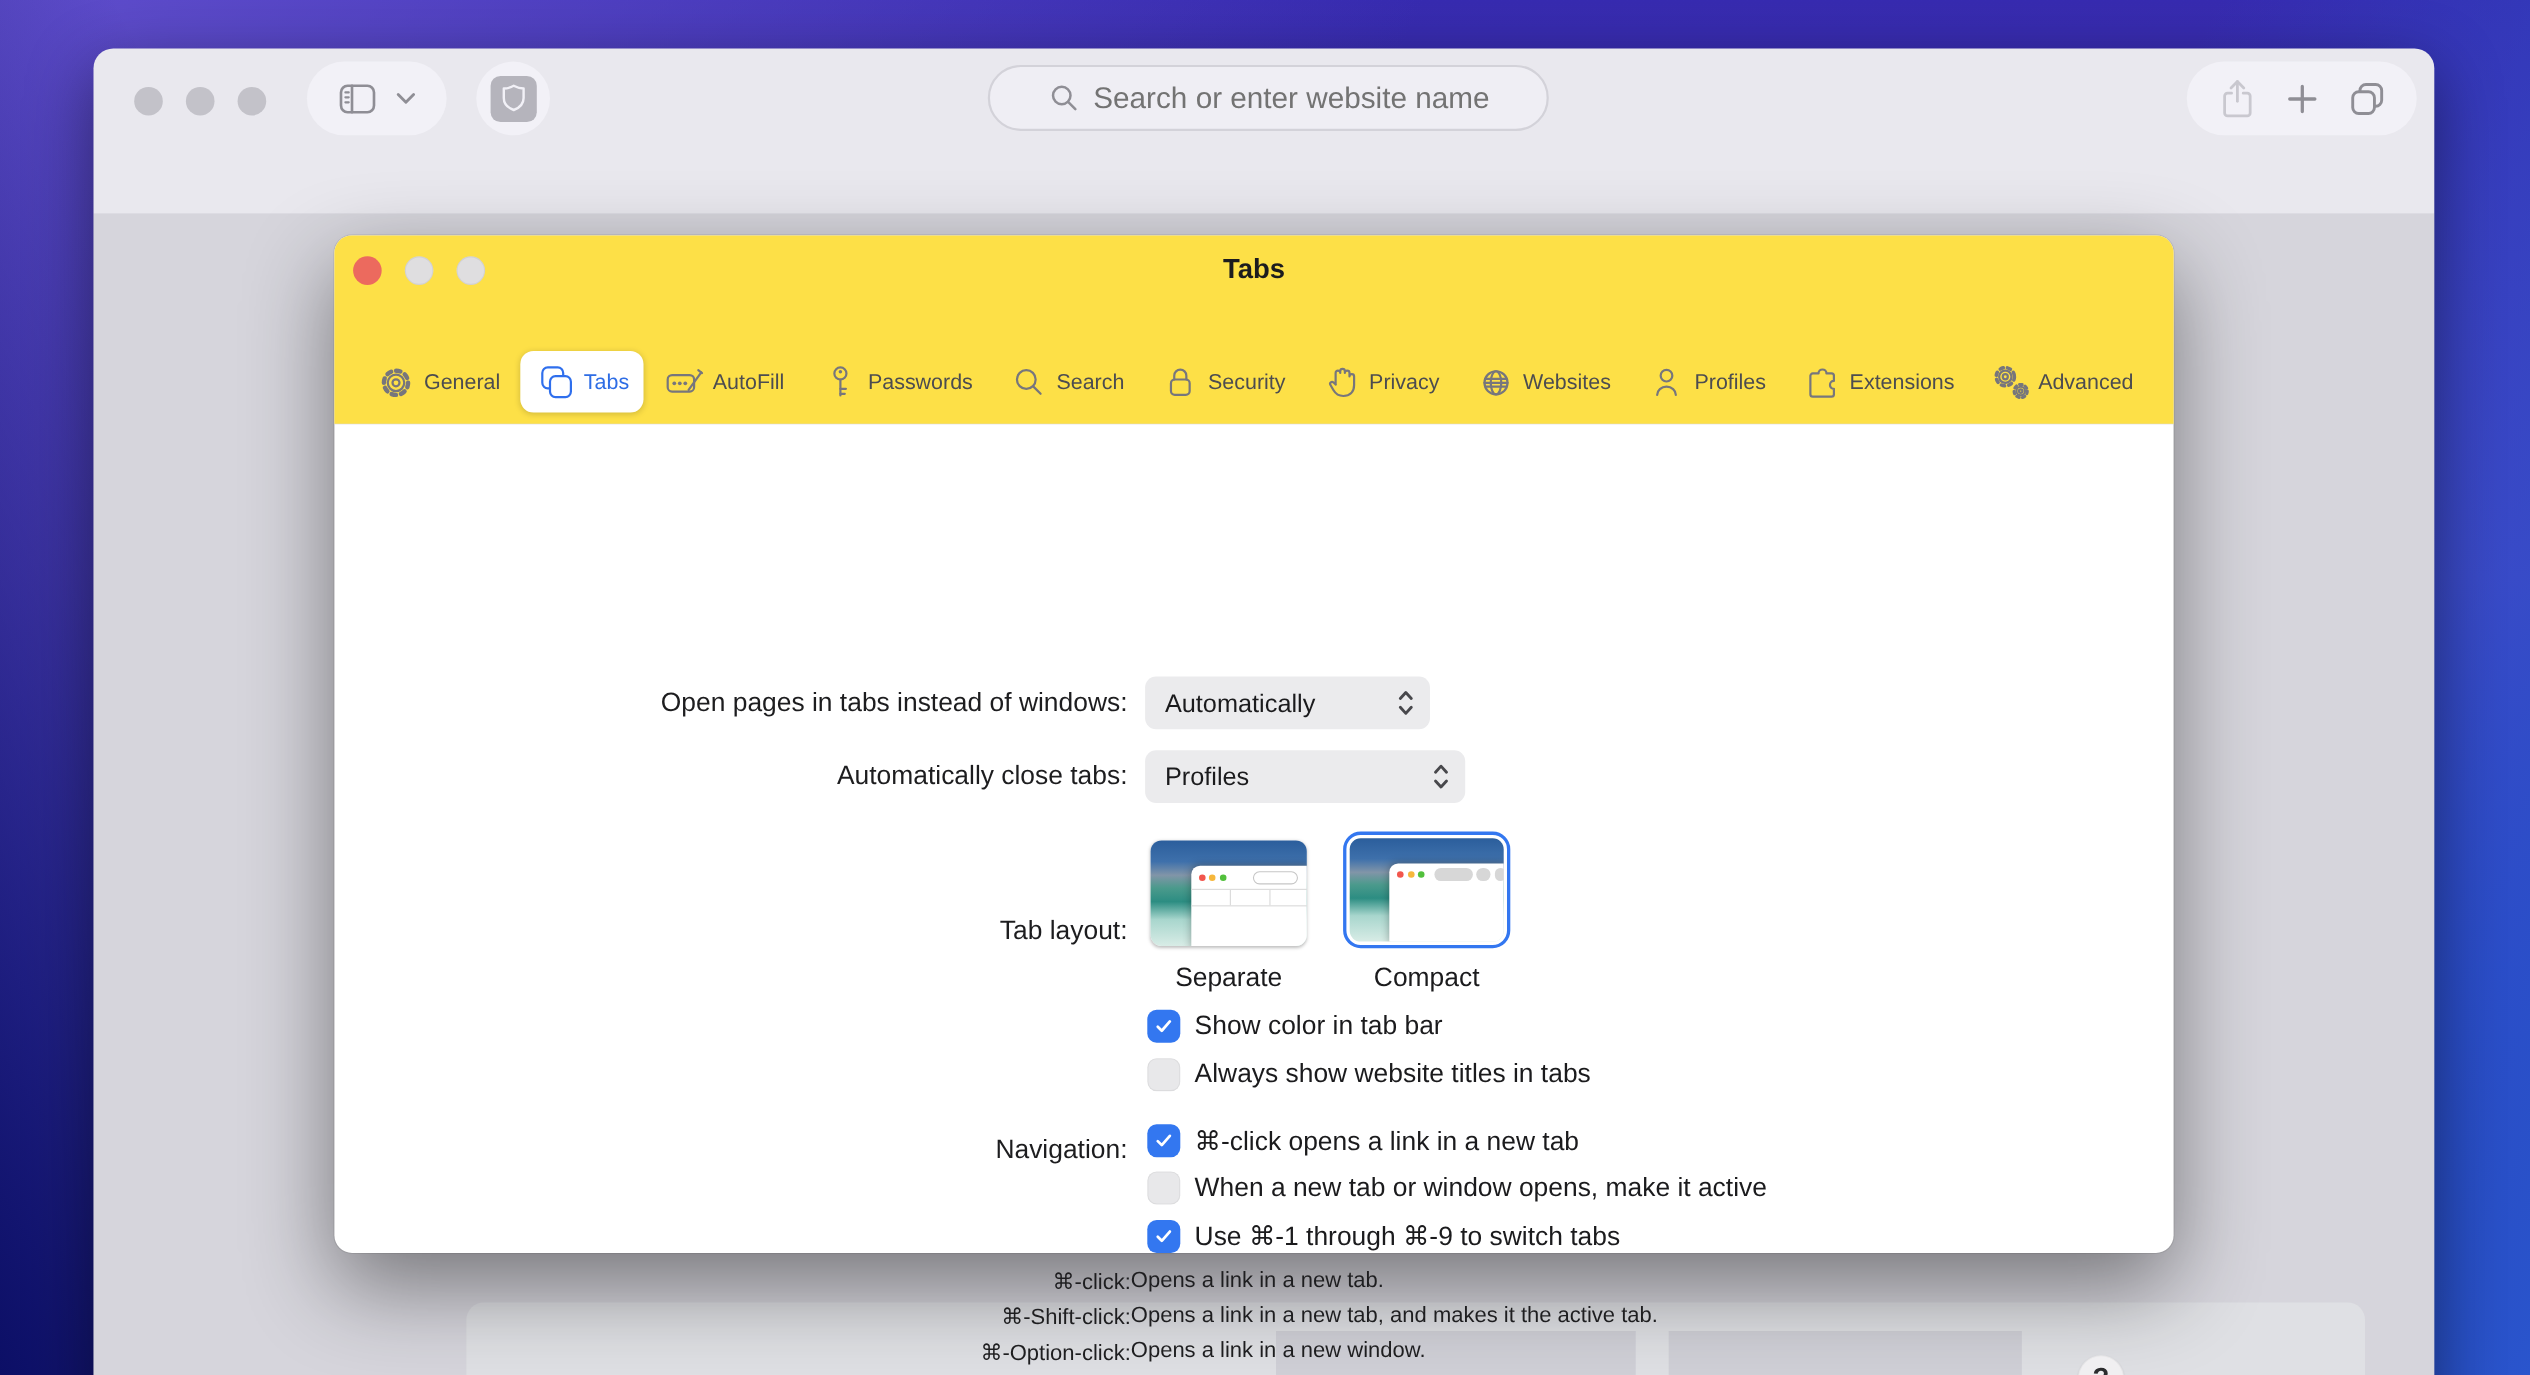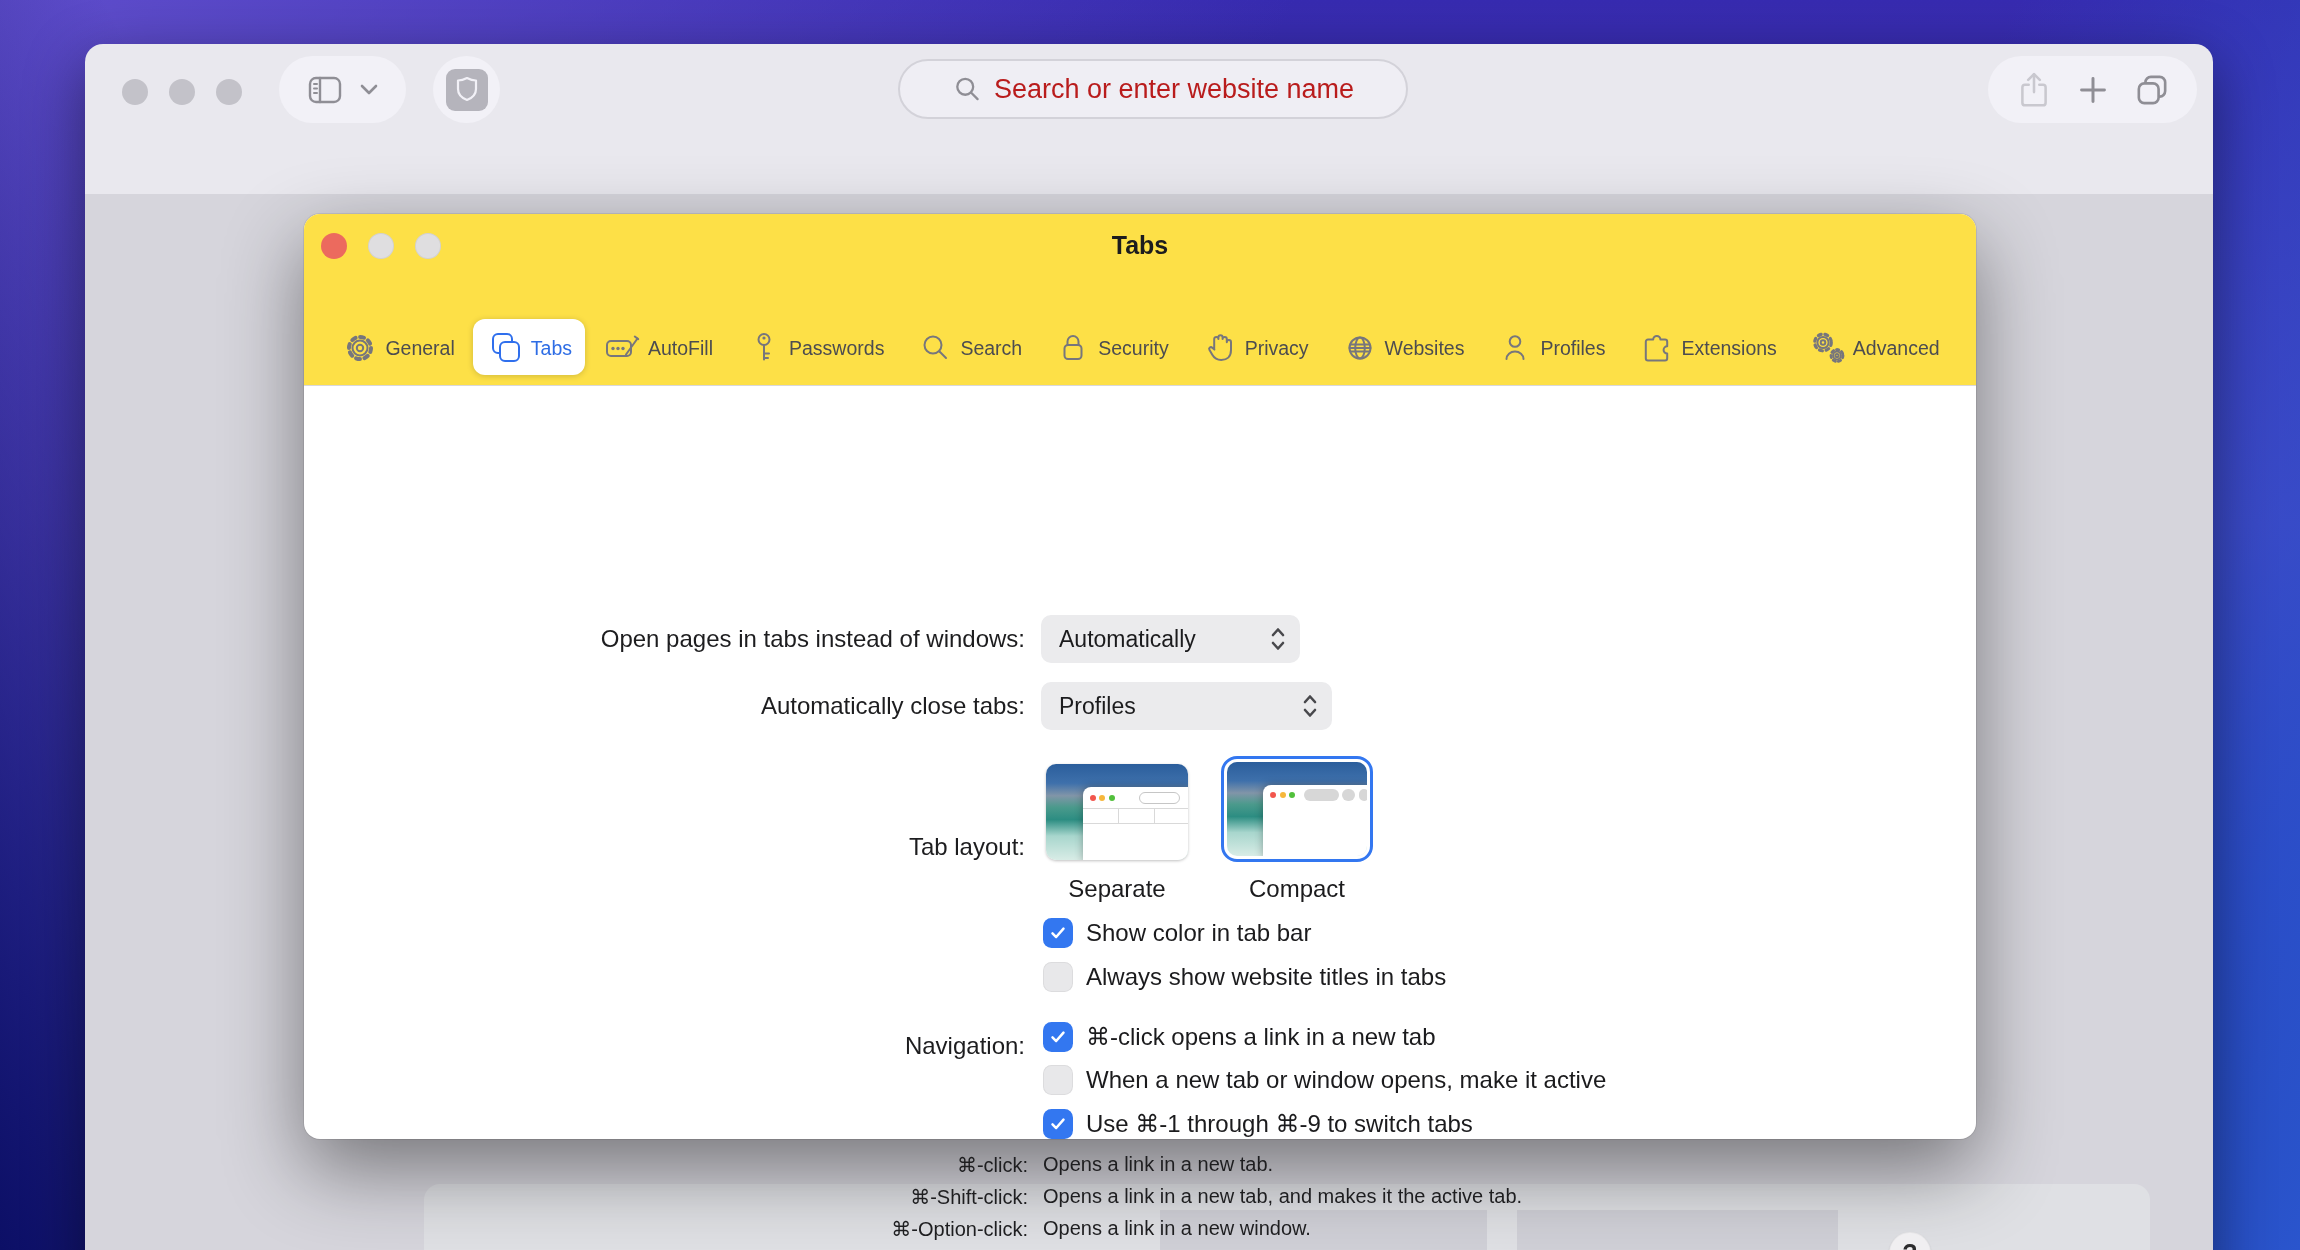--- a/index.html
+++ b/index.html
@@ -36,21 +36,21 @@
   .icon { display:block; }
   .icon-gray { color:#8f8e95; }
   .icon-dim { color:#c9c8cf; }
 
   .search-field {
     position:absolute; left:813px; top:15px; width:510px; height:60px;
     background:#efeef4; border:2px solid #d3d2d9; border-radius:30px;
     display:flex; align-items:center; justify-content:center; gap:12px;
     color:#8f8e95;
   }
-  .search-placeholder { font-size:27px; color:#b91c1c; white-space:nowrap; }
+  .search-placeholder { font-size:27px; color:#737373; white-space:nowrap; }
 
   
   .page-content { position:absolute; left:0; top:150px; right:0; bottom:0; }
   .start-card {
     position:absolute; left:339px; right:63px; top:990px; bottom:-10px;
     background:#f4f5f7; border-radius:16px 16px 0 0;
   }
   .stat-cell { position:absolute; top:1016px; bottom:-10px; background:#e2e2e8; }
   .stat-cell-1 { left:1075px; width:327px; }
   .stat-cell-2 { left:1432px; width:321px; }
@@ -122,21 +122,21 @@
   .checkbox {
     width:30px; height:30px; border-radius:8.5px; background:#e8e8ea; flex:none;
     display:flex; align-items:center; justify-content:center;
     box-shadow:inset 0 0 0 1px rgba(0,0,0,0.05);
   }
   .checkbox.checked { background:#3377f0; box-shadow:none; }
   .checklabel { margin-left:13px; font-size:24px; color:#1b1b1d; white-space:nowrap; }
 
   .srow { position:absolute; left:0; display:flex; font-size:20px; color:#1e1e20; }
   .skey { width:724px; text-align:right; flex:none; }
-  .sdesc { margin-left:15px; white-space:nowrap; }
+  .sdesc { white-space:nowrap; }
 
   .help-btn {
     position:absolute; left:1585px; top:845px; width:42px; height:42px; border-radius:50%;
     background:#f0eff1; box-shadow:0 1px 2px rgba(0,0,0,0.15), inset 0 0 0 1px rgba(0,0,0,0.04);
     display:flex; align-items:center; justify-content:center;
     font-size:25px; font-weight:700; color:#2c2c2e;
   }
 </style>
 </head>
 <body>

